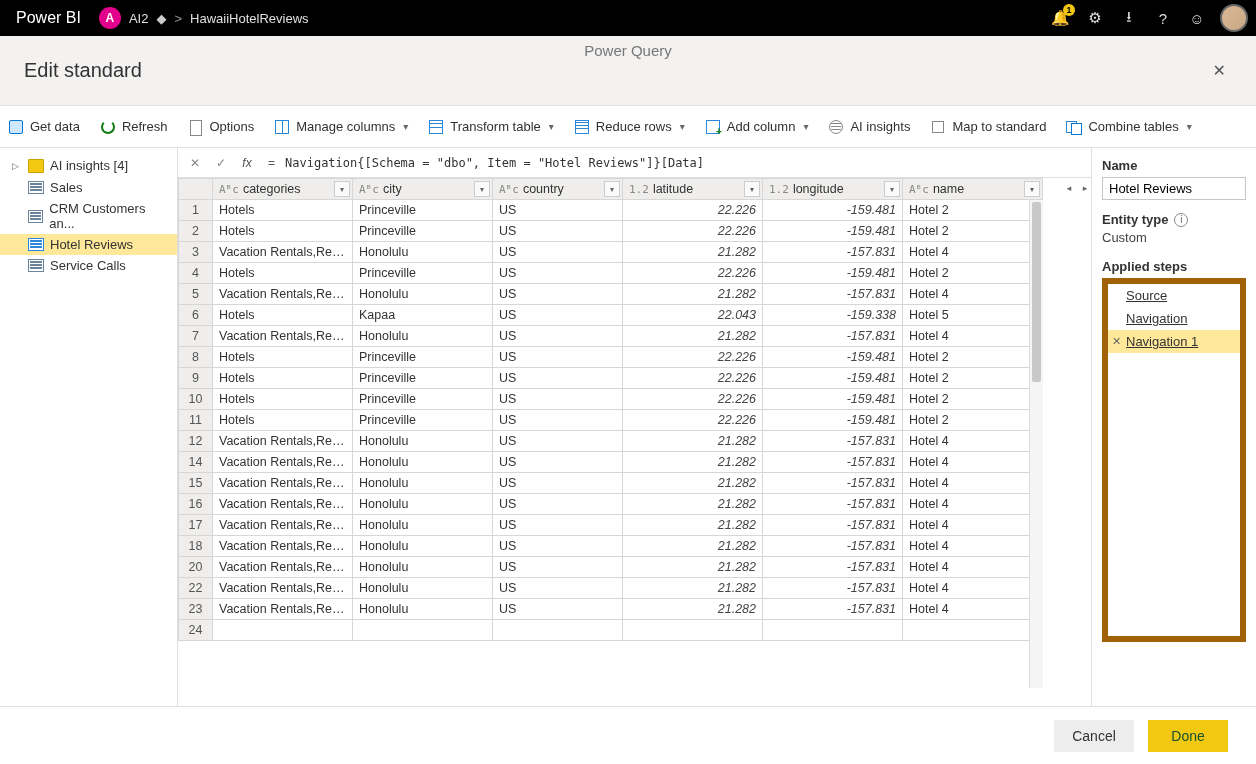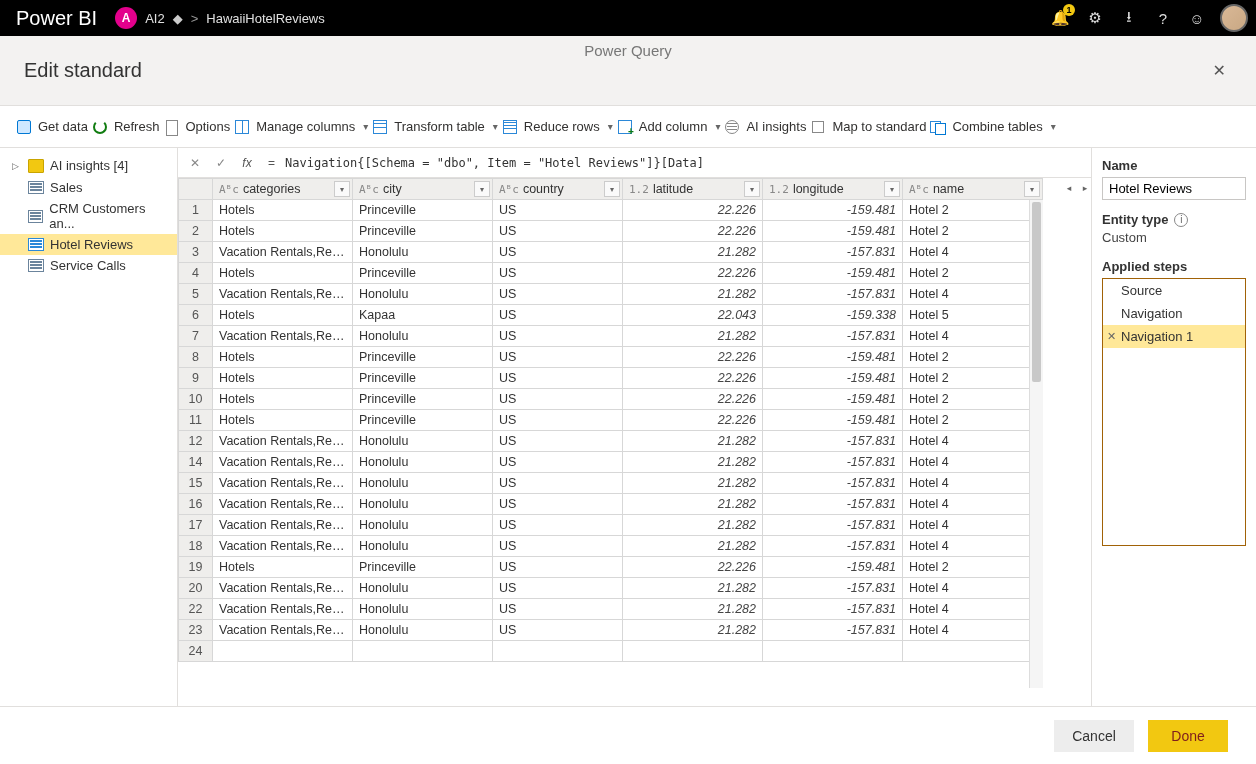--- a/index.html
+++ b/index.html
@@ -1,37 +1,37 @@
 <!DOCTYPE html>
 <html><head>
 <meta charset="utf-8">
 <style>
 * { box-sizing: border-box; margin: 0; padding: 0; font-family: "Segoe UI", Arial, sans-serif; }
 html, body { width: 1256px; height: 764px; overflow: hidden; background: #fff; }
 
 
 .topbar { height: 36px; background: #000; color: #fff; display: flex; align-items: center; padding: 0 8px; font-size: 14px; }
-.topbar .brand { font-weight: 400; font-size: 20px; margin-right: 18px; margin-left: 8px; }
+.topbar .brand { font-weight: 400; font-size: 16px; margin-right: 18px; margin-left: 8px; }
 .topbar .ws-badge { width: 22px; height: 22px; border-radius: 50%; background: #e3008c; color: #fff; font-size: 12px; display: flex; align-items: center; justify-content: center; margin-right: 8px; font-weight: 600; }
 .topbar .crumb { display: flex; align-items: center; gap: 8px; font-size: 13px; color: #e0e0e0; }
 .topbar .crumb .chev { color: #999; }
 .topbar .diamond { font-size: 13px; color: #ccc; }
 .topbar .spacer { flex: 1; }
 .topbar .icon-btn { width: 34px; height: 36px; display: flex; align-items: center; justify-content: center; cursor: pointer; position: relative; font-size: 15px; color: #ddd; }
 .topbar .badge-num { position: absolute; top: 4px; right: 3px; background: #f2c811; color: #000; font-size: 9px; min-width: 12px; height: 12px; border-radius: 6px; display: flex; align-items: center; justify-content: center; font-weight: 600; }
 .topbar .avatar { width: 28px; height: 28px; border-radius: 50%; background: linear-gradient(135deg,#d9b896,#c9a884); border: 2px solid #666; margin-left: 6px; }
 
 
 .subhead { height: 70px; background: #f3f2f1; border-bottom: 1px solid #e1dfdd; position: relative; display: flex; align-items:center; padding: 0 24px;}
 .subhead .pq-label { position:absolute; top: 6px; left: 50%; transform: translateX(-50%); font-size: 15px; color: #777; }
 .subhead .title { font-size: 20px; color: #333; font-weight: 400; }
 .subhead .close-x { margin-left: auto; font-size: 16px; color: #555; cursor: pointer; padding: 6px; }
 
 
-.ribbon { height: 42px; border-bottom: 1px solid #e1dfdd; display: flex; align-items: center; padding: 0 14px; font-size: 13px; color: #323130; background: #fff; }
+.ribbon { height: 42px; border-bottom: 1px solid #e1dfdd; display: flex; align-items: center; padding: 0 6px; gap: 16px; font-size: 13px; color: #323130; background: #fff; }
 .ribbon .rbtn { display: flex; align-items: center; gap: 6px; cursor: pointer; padding: 4px 2px; }
 .ribbon .chev-d { font-size: 10px; color: #666; margin-left: 2px; }
 
 
 .body { display: flex; height: calc(764px - 36px - 70px - 42px - 58px); }
 .left-pane { width: 178px; border-right: 1px solid #e1dfdd; padding-top: 6px; font-size: 13px; }
 .left-pane .folder { display:flex; align-items:center; gap:6px; padding: 4px 8px 4px 12px; cursor:pointer; color:#333;}
 .left-pane .folder .tri { font-size: 9px; color:#666; width:10px; }
 .left-pane .folder .ficon { width:16px; height:14px; background:#f2c811; border:1px solid #c9a400; border-radius:1px; position:relative; }
 .left-pane .query { display:flex; align-items:center; gap:6px; padding: 3px 8px 3px 28px; cursor:pointer; color:#333; }
@@ -66,30 +66,30 @@
 .hscroll .thumb { position:absolute; top:3px; bottom:3px; left:0; width:44%; background:#c8c8c8; border-radius:2px;}
 .hscroll .arrow { position:absolute; top:0; width:16px; height:18px; display:flex;align-items:center;justify-content:center;font-size:9px;color:#666;cursor:pointer;}
 .hscroll .arrow.l{left:-16px;} .hscroll .arrow.r{right:-16px;}
 
 .right-pane { width:164px; padding:10px 10px; font-size:13px; color:#333; }
 .right-pane .label { font-weight:600; font-size:13px; margin-bottom:4px;}
 .right-pane input.name { width:100%; border:1px solid #c8c6c4; padding:3px 6px; font-size:13px; margin-bottom:12px;}
 .right-pane .et-row { display:flex; align-items:center; gap:6px; margin-bottom:3px;}
 .right-pane .info { width:14px;height:14px;border:1px solid #888;border-radius:50%;font-size:10px;display:flex;align-items:center;justify-content:center;color:#666;}
 .right-pane .et-val { font-size:13px; color:#444; margin-bottom:14px;}
-.right-pane .steps-box { border:1px solid #a16207; height:268px; }
+.right-pane .steps-box { border:6px solid #a16207; height:364px;text-decoration:underline; }
 .right-pane .step { padding:4px 10px 4px 18px; font-size:13px; cursor:pointer; position:relative;}
 .right-pane .step.selected { background:#ffe899; }
 .right-pane .step .del { position:absolute; left:4px; top:5px; font-size:11px; color:#666;}
 
 
 .footer { height:58px; border-top:1px solid #e1dfdd; display:flex; align-items:center; justify-content:flex-end; padding:0 28px; gap:14px; background:#fff;}
 .footer button { min-width:80px; height:32px; border:none; font-size:14px; cursor:pointer; }
 .footer .btn-cancel { background:#ededed; color:#333; }
-.footer .btn-done { background:#f2c811; color:#7f1d1d; font-weight:400; }
+.footer .btn-done { background:#f2c811; color:#14532d; font-weight:400; }
 
 
 .ri { width:16px; height:16px; display:inline-block; position:relative; }
 .ri-db::before{content:"";position:absolute;inset:1px;border:1px solid #0078d4;border-radius:2px;background:#cfe8ff;}
 .ri-refresh::before{content:"";position:absolute;inset:1px;border:2px solid #107c10;border-radius:50%;border-top-color:transparent;}
 .ri-opt::before{content:"";position:absolute;left:3px;top:1px;width:10px;height:14px;border:1px solid #888;background:#fff;}
 .ri-cols::before{content:"";position:absolute;inset:1px;border:1px solid #2b88d8;}
 .ri-cols::after{content:"";position:absolute;top:1px;bottom:1px;left:50%;width:1px;background:#2b88d8;}
 .ri-table::before{content:"";position:absolute;inset:1px;border:1px solid #2b88d8;}
 .ri-table::after{content:"";position:absolute;left:1px;right:1px;top:50%;height:1px;background:#2b88d8;box-shadow:0 -4px 0 #2b88d8;}
@@ -404,30 +404,20 @@
                 <td class="rownum">18</td>
                 <td>Vacation Rentals,Resorts &amp;...</td>
                 <td>Honolulu</td>
                 <td>US</td>
                 <td class="num">21.282</td>
                 <td class="num">-157.831</td>
                 <td>Hotel 4</td>
                 <td></td>
               </tr>
               <tr>
-                <td class="rownum">19</td>
-                <td>Hotels</td>
-                <td>Princeville</td>
-                <td>US</td>
-                <td class="num">22.226</td>
-                <td class="num">-159.481</td>
-                <td>Hotel 2</td>
-                <td></td>
-              </tr>
-              <tr>
                 <td class="rownum">20</td>
                 <td>Vacation Rentals,Resorts &amp;...</td>
                 <td>Honolulu</td>
                 <td>US</td>
                 <td class="num">21.282</td>
                 <td class="num">-157.831</td>
                 <td>Hotel 4</td>
                 <td></td>
               </tr>
               <tr>

